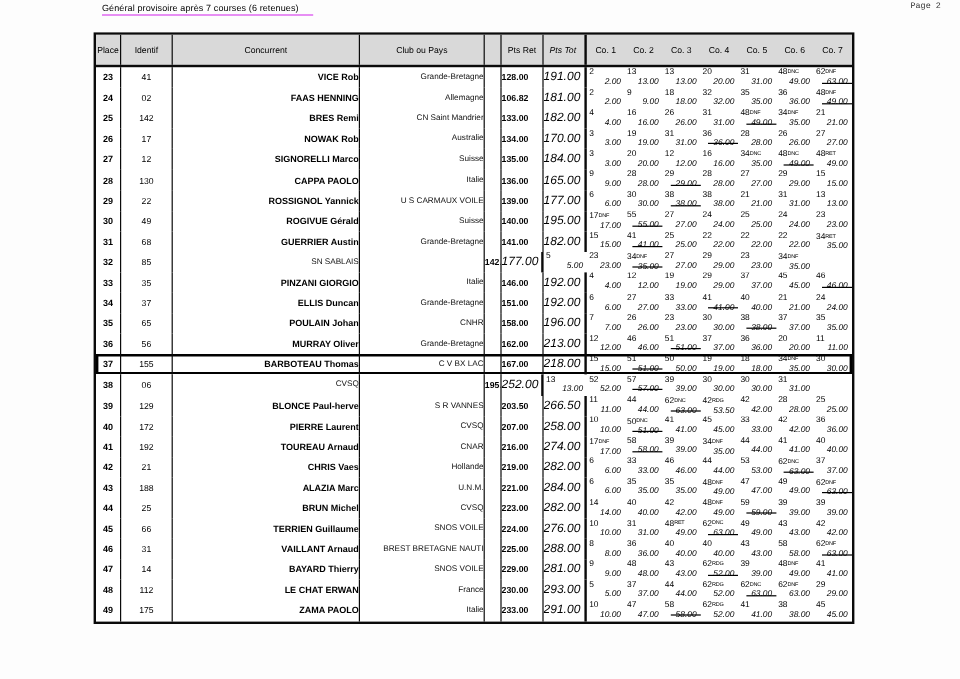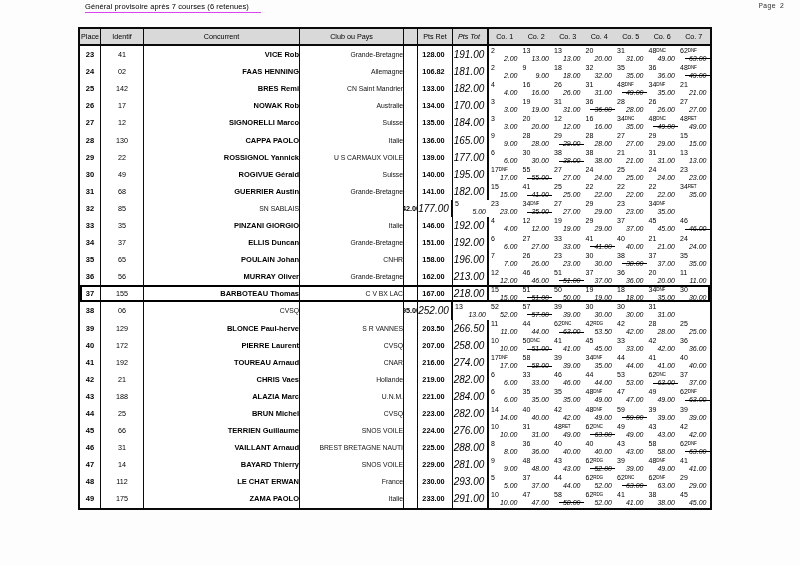--- a/index.html
+++ b/index.html
@@ -2,30 +2,30 @@
 <html><head>
 <meta charset="utf-8">
 <style>
   html,body{margin:0;padding:0}
   body{width:800px;height:566px;background:#fdfdfd;font-family:"Liberation Sans",sans-serif;color:#000;position:relative;overflow:hidden}
   .title{position:absolute;left:85px;top:2px;font-size:7.5px;letter-spacing:.1px;border-bottom:1px solid #d946ef;padding:0 12px 1px 0;white-space:nowrap}
   .pagenum{position:absolute;right:16px;top:2px;font-size:7px;font-family:Liberation Mono, monospace;color:#333}
   .rtable{position:absolute;left:78px;top:27px;border:2px solid #0a0a0a;background:#fff}
   .grid{display:grid;grid-template-columns:21px 43px 156px 104px 14px 35px 36px repeat(7,31.5px)}
   .thead{background:#d9d9d9;border-bottom:2px solid #0a0a0a}
-  .thead .cell{display:flex;align-items:center;justify-content:center;font-size:7.2px;height:15px;white-space:nowrap}
+  .thead .cell{display:flex;align-items:center;justify-content:center;font-size:7.2px;height:25px;white-space:nowrap}
   .cell{border-right:1px solid #0a0a0a;overflow:hidden;box-sizing:border-box}
   .cell.co{border-right:none}
   .cell.ptstot{border-right:2px solid #0a0a0a}
   .row{height:17.1px}
   .row .cell{display:flex;flex-direction:column;justify-content:center}
   .row.hl{box-shadow:inset 0 0 0 2px #000}
   .ctr{align-items:center}
   .lft{align-items:flex-end}
-  .rgt{align-items:center}
+  .rgt{align-items:flex-start}
   .place{font-weight:bold;font-size:7.5px}
   .identif{font-size:7.2px}
   .name{font-weight:bold;font-size:7.5px;padding-left:5px;white-space:nowrap}
   .club{font-size:6.8px;padding-left:4px;color:#111;white-space:nowrap}
   .ptsret{font-weight:bold;font-size:7.3px;padding-right:3px}
   .ptstot{font-style:italic;font-size:10px;padding-right:2px}
   .co .l1{font-size:7px;line-height:8px;padding-left:2px;width:100%;box-sizing:border-box;white-space:nowrap}
   .co .l2{font-size:7px;line-height:8px;font-style:italic;text-align:right;padding-right:3px;width:100%;box-sizing:border-box;white-space:nowrap}
   .code{font-size:4.6px;letter-spacing:-.2px;vertical-align:1px}
   .struck{position:relative;display:inline-block}

